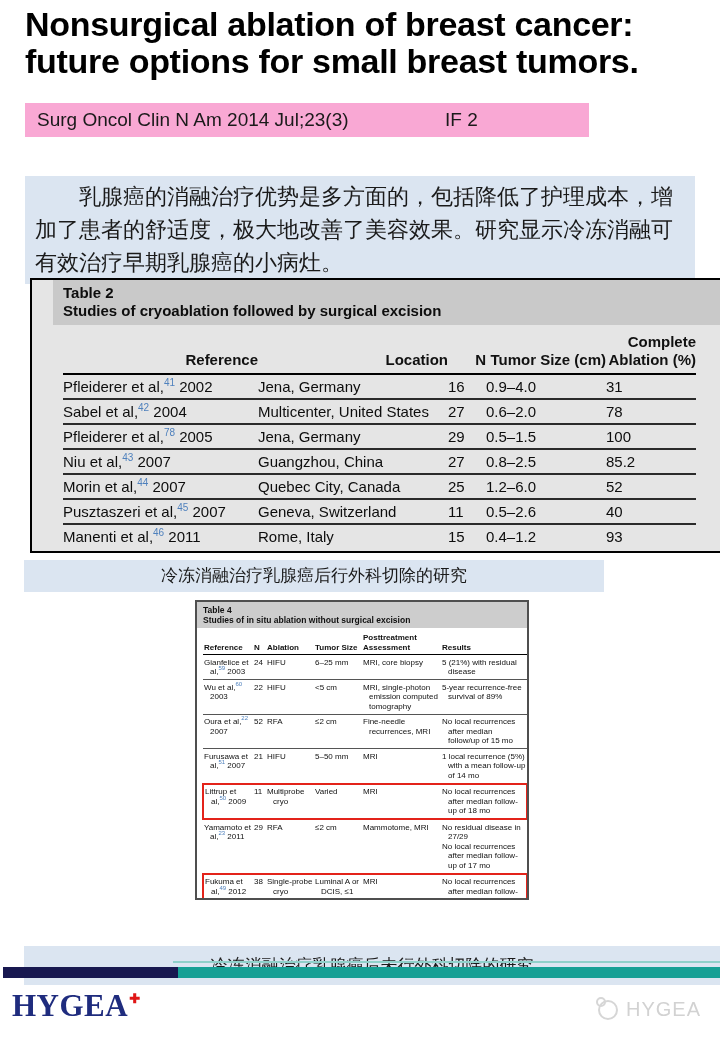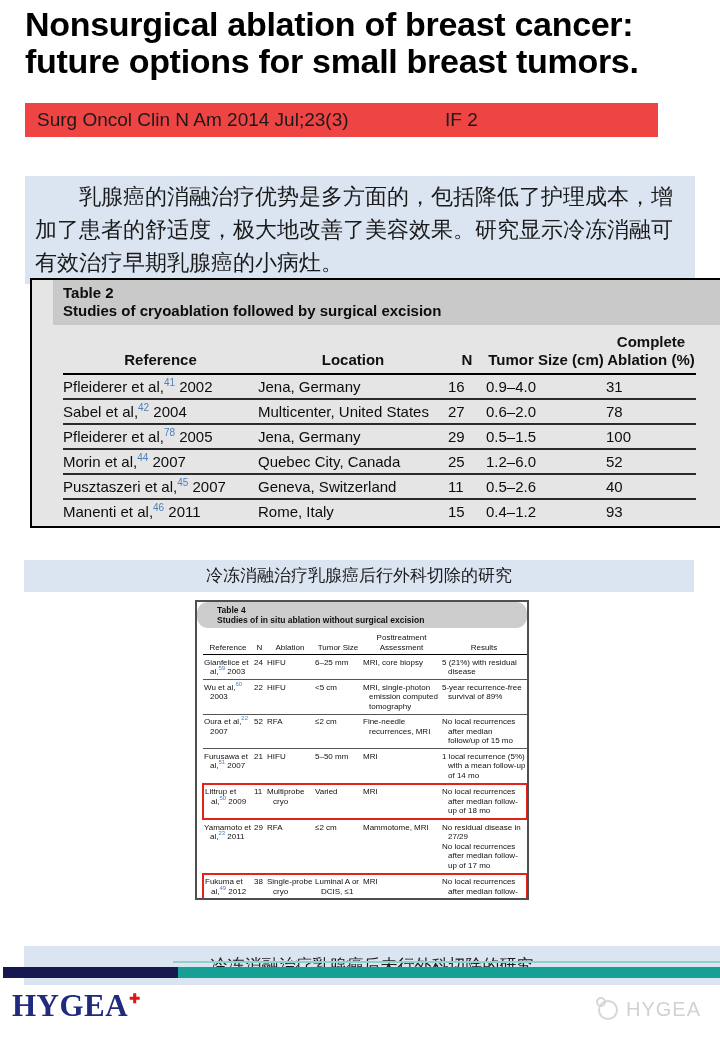--- a/index.html
+++ b/index.html
@@ -8,67 +8,67 @@
     background:#ffffff; font-family:"Liberation Sans", sans-serif; color:#111;
   }
   
   .title {
     position:absolute; left:25px; top:6px; width:690px;
     font-size:34px; font-weight:bold; line-height:37px; letter-spacing:-0.3px;
     color:#000; margin:0;
   }
   
   .journal-bar {
-    position:absolute; left:25px; top:103px; width:633px; height:34px;
-    background:#ef4444; font-size:19px; color:#1a1a1a; line-height:34px;
+    position:absolute; left:25px; top:103px; width:564px; height:34px;
+    background:#f9a8d4; font-size:19px; color:#1a1a1a; line-height:34px;
   }
   .journal-bar .cite { position:absolute; left:12px; }
   .journal-bar .if   { position:absolute; left:420px; }
   
   .abstract {
     position:absolute; left:25px; top:176px; width:670px; height:108px;
     background:#dbe5f1; box-sizing:border-box; padding:4px 10px;
   }
   .abstract p {
     margin:0; font-size:22px; line-height:33px; color:#1a1a1a;
     text-indent:2em; word-break:break-all;
   }
   
   .t2 {
     position:absolute; left:30px; top:278px; width:720px;
     border:2.5px solid #000; background:#e5e5e5; box-sizing:border-box;padding-left:21px;
   }
   .t2-band { background:#c9c9c9; padding:4px 10px 5px; font-size:15px; font-weight:bold; line-height:18px; color:#0d0d0d; }
   .t2 table { border-collapse:collapse; table-layout:fixed; margin:0 10px; width:633px; }
   .t2 th {
-    text-align:center; vertical-align:bottom; font-size:15px; font-weight:bold;
+    text-align:right; vertical-align:bottom; font-size:15px; font-weight:bold;
     padding:8px 0 4px; border-bottom:2.5px solid #000; line-height:18px;
   }
   .t2 td {
     font-size:15px; line-height:18px; padding:3px 0 2px;
     border-bottom:2px solid #2b2b2b; vertical-align:top; color:#0d0d0d;
   }
   .t2 tr:last-child td { border-bottom:none; padding-bottom:5px; }
   .t2 sup { font-size:10px; color:#4f81bd; line-height:0; }
   
   .caption {
     position:absolute; background:#dbe5f1; color:#1a1a1a;
     text-align:center; font-size:17px;
   }
-  .caption1 { left:24px; top:560px; width:670px; height:32px; line-height:32px; }
+  .caption1 { left:24px; top:560px; width:580px; height:32px; line-height:32px; }
   .caption2 { left:24px; top:918px; width:696px; height:39px; line-height:39px;margin-top:28px; }
   
   .t4 {
     position:absolute; left:195px; top:600px; width:334px; height:300px;
     border:2px solid #4f4f4f; background:#fff; box-sizing:border-box; overflow:hidden;
   }
-  .t4-band { background:#cdcdcd; padding:3px 20px; font-size:8.5px; font-weight:bold; line-height:10px; color:#111;border-radius:11px; }
+  .t4-band { background:#cdcdcd; padding:3px 6px; font-size:8.5px; font-weight:bold; line-height:10px; color:#111; }
   .t4 table { border-collapse:collapse; table-layout:fixed; margin:0 5px 4px; width:324px; }
   .t4 th {
-    text-align:center; vertical-align:bottom; font-size:8px; font-weight:normal;
+    text-align:left; vertical-align:bottom; font-size:8px; font-weight:bold;
     line-height:9.5px; padding:5px 1px 2px; border-bottom:1.5px solid #000;
   }
   .t4 td {
     font-size:8px; line-height:9.5px; padding:2.5px 1px; vertical-align:top;
     border-bottom:1px solid #555; color:#111;
   }
   .t4 sup { font-size:6px; color:#4f81bd; line-height:0; }
   .t4 .hang { display:block; padding-left:6px; text-indent:-6px; }
   .t4 tr.hl-solo td { border-top:2px solid #e3231a; border-bottom:2px solid #e3231a; }
   .t4 tr.hl-solo td:first-child { border-left:2px solid #e3231a; }
@@ -154,20 +154,27 @@
           <td>27</td>
           <td>0.6–2.0</td>
           <td>78</td>
         </tr>
         <tr>
           <td><span>Pfleiderer et al,</span><sup>78</sup><span> 2005</span></td>
           <td>Jena, Germany</td>
           <td>29</td>
           <td>0.5–1.5</td>
           <td>100</td>
+        </tr>
+        <tr>
+          <td><span>Niu et al,</span><sup>43</sup><span> 2007</span></td>
+          <td>Guangzhou, China</td>
+          <td>27</td>
+          <td>0.8–2.5</td>
+          <td>85.2</td>
         </tr>
         <tr>
           <td><span>Morin et al,</span><sup>44</sup><span> 2007</span></td>
           <td>Quebec City, Canada</td>
           <td>25</td>
           <td>1.2–6.0</td>
           <td>52</td>
         </tr>
         <tr>
           <td><span>Pusztaszeri et al,</span><sup>45</sup><span> 2007</span></td>

